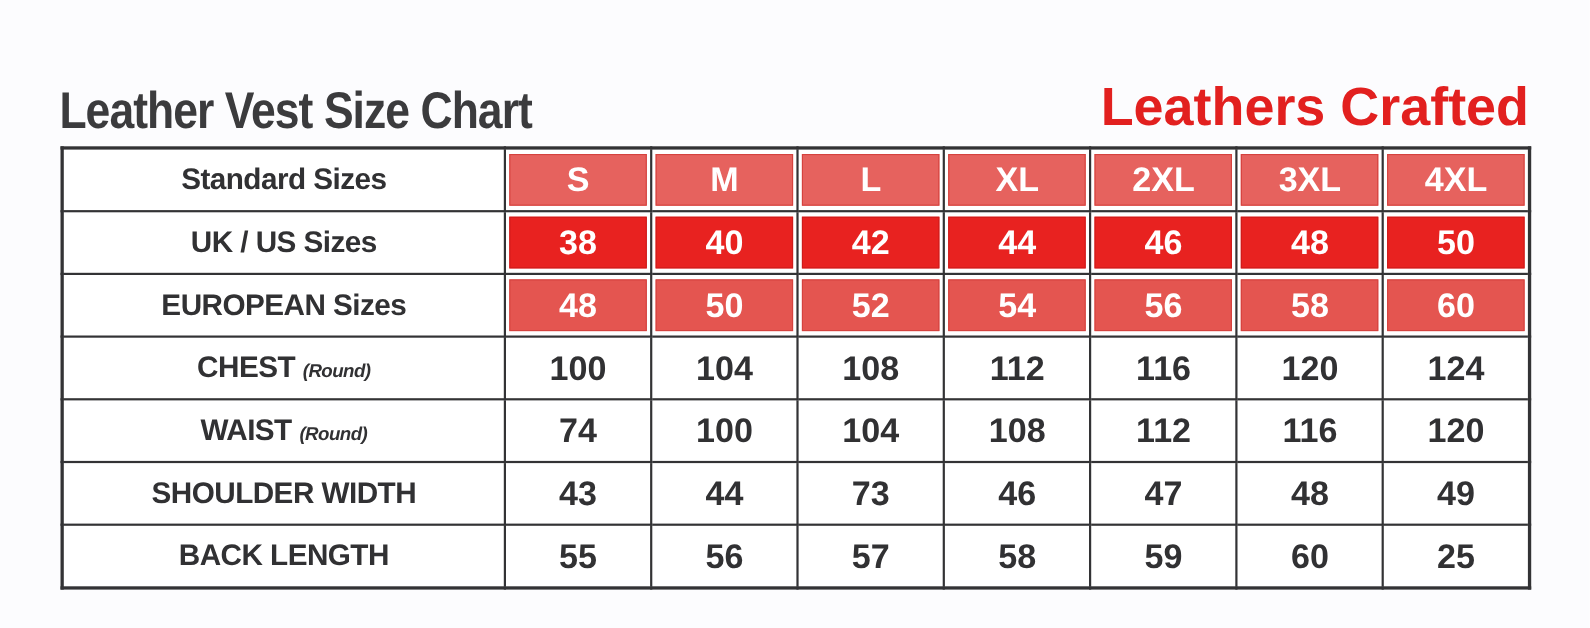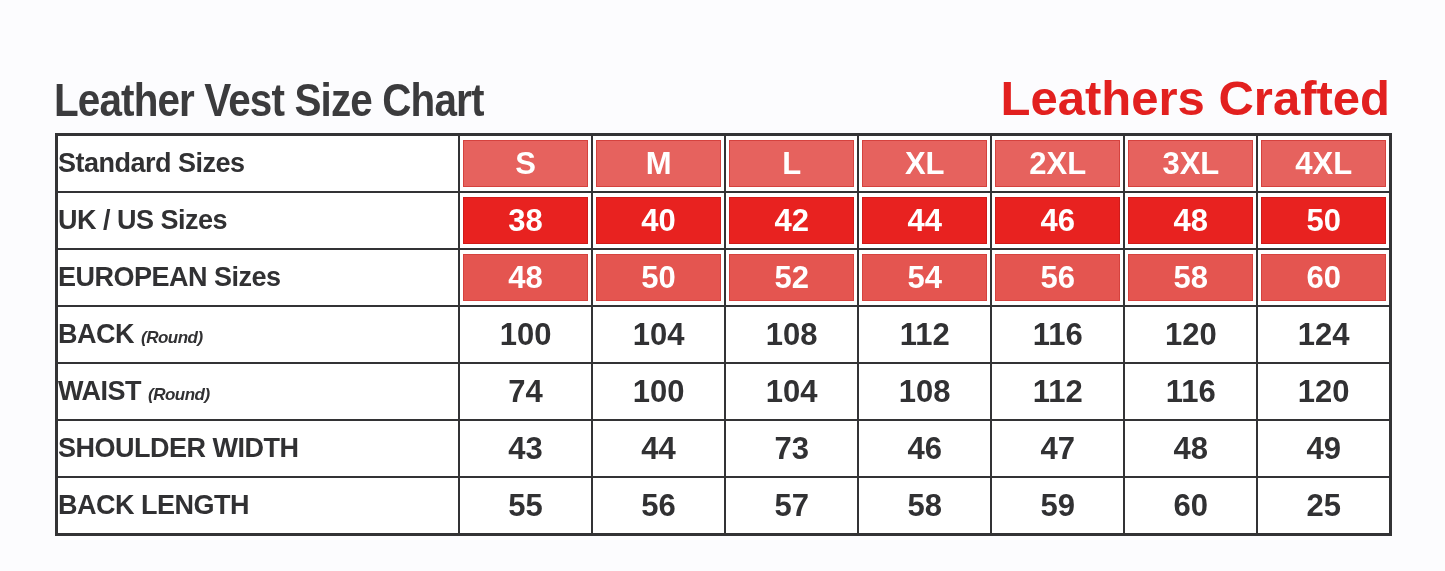--- a/index.html
+++ b/index.html
@@ -40,21 +40,21 @@
     border-collapse:collapse;table-layout:fixed;
     background:#fff;
   }
   table.size-chart td{
     border:2px solid var(--line);
     padding:0;vertical-align:middle;
     height:55px;
   }
   table.size-chart{border:3px solid var(--line);}
   td.label-cell{
-    width:400px;text-align:left;padding-left:12px;
+    width:400px;text-align:center;padding-left:12px;
     font-weight:bold;font-size:27px;color:var(--ink);
     letter-spacing:-0.5px;white-space:nowrap;
   }
   td.label-cell .suffix{
     font-style:italic;font-size:17px;margin-left:7px;
   }
   td.value-cell{
     text-align:center;font-weight:bold;font-size:31px;color:var(--ink);
   }
   .chip{
@@ -141,21 +141,21 @@
           <div class="chip chip-salmon2">56</div>
         </td>
         <td class="value-cell">
           <div class="chip chip-salmon2">58</div>
         </td>
         <td class="value-cell">
           <div class="chip chip-salmon2">60</div>
         </td>
       </tr>
       <tr>
-        <td class="label-cell"><span>BACK</span><span class="suffix">(Round)</span></td>
+        <td class="label-cell"><span>CHEST</span><span class="suffix">(Round)</span></td>
         <td class="value-cell">100</td>
         <td class="value-cell">104</td>
         <td class="value-cell">108</td>
         <td class="value-cell">112</td>
         <td class="value-cell">116</td>
         <td class="value-cell">120</td>
         <td class="value-cell">124</td>
       </tr>
       <tr>
         <td class="label-cell"><span>WAIST</span><span class="suffix">(Round)</span></td>

